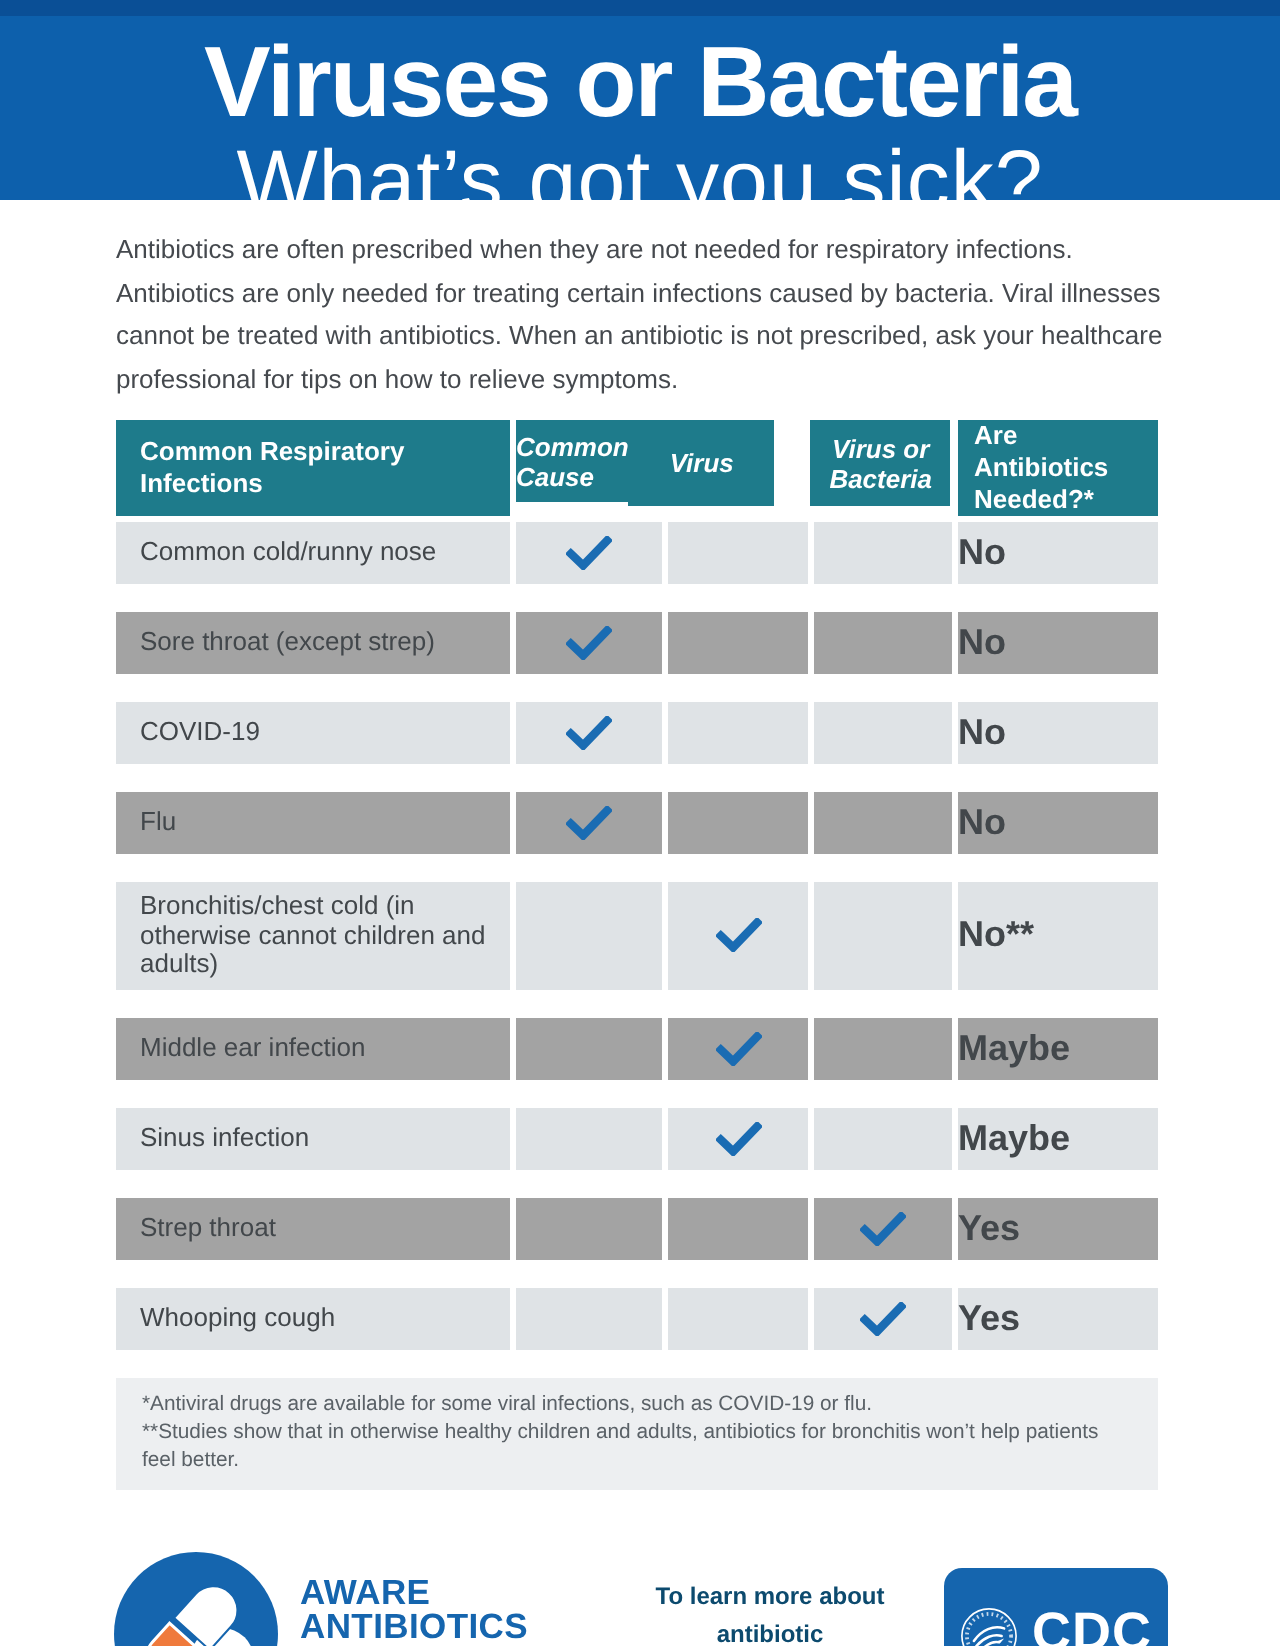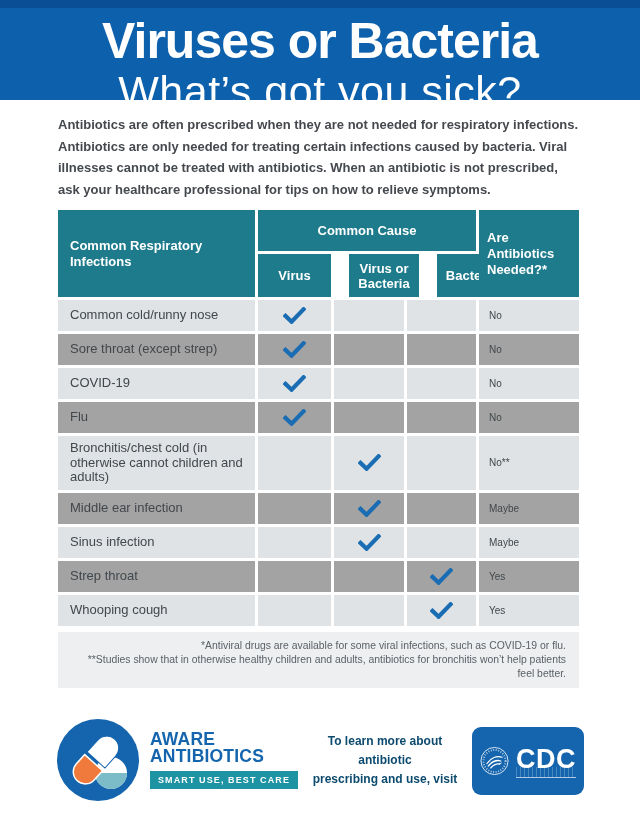--- a/index.html
+++ b/index.html
@@ -24,58 +24,58 @@
   .banner h2 {
     color:#ffffff; font-size:43px; font-weight:400;
     letter-spacing:0.5px; line-height:48px;
   }
 
   
   .content { padding:0 58px; }
   .intro {
     margin-top:14px; margin-bottom:10px;
     font-size:13px; line-height:21.5px; color:#45494e;
-    font-weight:700;
+    font-weight:400;
   }
 
   
   .rtable { width:521px; }
   .thead {
     display:grid; grid-template-columns:197px 218px 100px;
     column-gap:3px; margin-bottom:3px;
   }
   .hcell { background:#1e7b8b; color:#fff; font-weight:bold; font-size:13px; }
   .hcell.left, .hcell.right {
     display:flex; align-items:center; padding:0 12px; line-height:16px;
   }
   .hcell.right { padding:0 8px; }
-  .hmid { display:flex; flex-direction:column; row-gap:3px; }
+  .hmid { display:flex; row-gap:3px;font-style:italic; }
   .hcell.group { height:41px; display:flex; align-items:center; justify-content:center; }
   .hsub { display:grid; grid-template-columns:73px 70px 69px; column-gap:18px; height:43px; }
   .hcell.sub {
     display:flex; align-items:center; justify-content:center;
     text-align:center; line-height:15px; padding:0 4px;
   }
 
   .trow {
     display:grid; grid-template-columns:197px 73px 70px 69px 100px;
-    column-gap:3px; margin-bottom:3px;
+    column-gap:3px; margin-bottom:14px;
   }
   .trow .cell { min-height:31px; display:flex; align-items:center; }
   .trow.dark .cell { background:#dfe3e6; }
   .trow.light .cell { background:#a3a3a3; }
   .cell.name { padding:5px 10px 5px 12px; font-size:13px; line-height:14.5px; color:#42474b; font-weight:500; }
   .cell.mark { justify-content:center; }
-  .cell.needed { padding-left:10px; font-size:10px; color:#42474b; font-weight:400; }
+  .cell.needed { font-size:18px; color:#42474b; font-weight:700; }
   .check { display:block; }
 
   
   .footnotes {
     margin-top:6px; width:521px; background:#edeff1;
-    padding:7px 13px; font-size:10.4px; line-height:14px; color:#5a6167;text-align:right;
+    padding:7px 13px; font-size:10.4px; line-height:14px; color:#5a6167;
   }
 
   
   .footer {
     margin-top:30px; padding:0 56px;
     display:flex; align-items:flex-start;
   }
   .baa { display:flex; align-items:center; gap:10px; }
   .baa-text { display:flex; flex-direction:column; }
   .baa-line { color:#1565ae; font-weight:800; font-size:17.5px; line-height:17.5px; letter-spacing:0.2px; }

